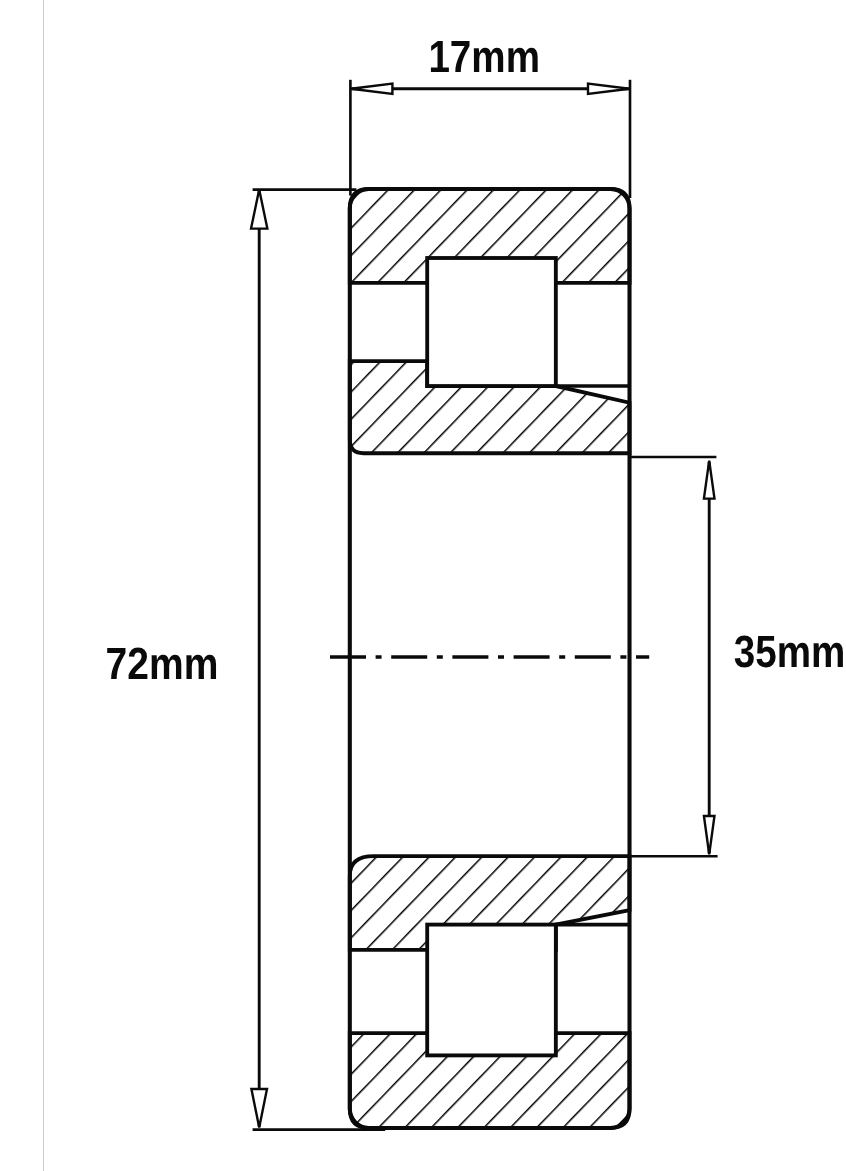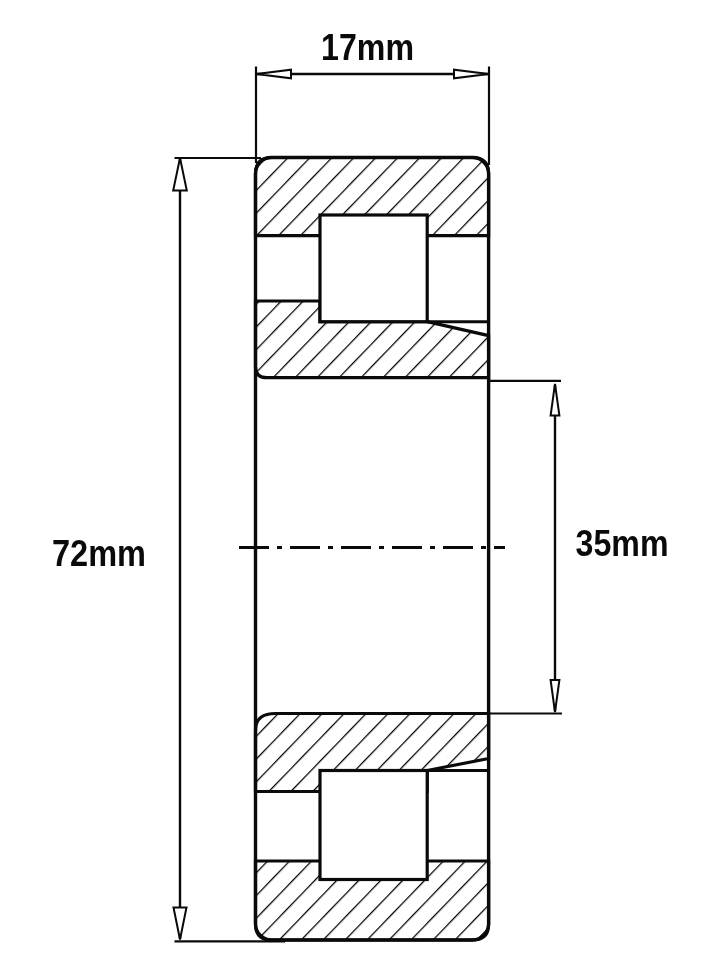--- a/index.html
+++ b/index.html
@@ -1,16 +1,16 @@
 <!DOCTYPE html>
 <html><head>
 <meta charset="utf-8">
 <style>
   html,body{margin:0;padding:0;background:#ffffff;}
-  .wrap{width:656px;height:976px;position:relative;background:#0369a1;}
+  .wrap{width:656px;height:976px;position:relative;background:#0369a1;margin-left:36px;}
   text{font-family:"Liberation Sans", sans-serif;font-weight:bold;fill:#0a0a0a;}
 </style>
 </head>
 <body>
 <div class="wrap">
 <svg width="705" height="976" viewBox="0 0 705 976" xmlns="http://www.w3.org/2000/svg">
 <defs>
   <pattern id="hat" width="15.8" height="12" patternUnits="userSpaceOnUse" patternTransform="rotate(44)">
     <line x1="0" y1="-1" x2="0" y2="13" stroke="#000000" stroke-width="2.5"></line>
   </pattern>

